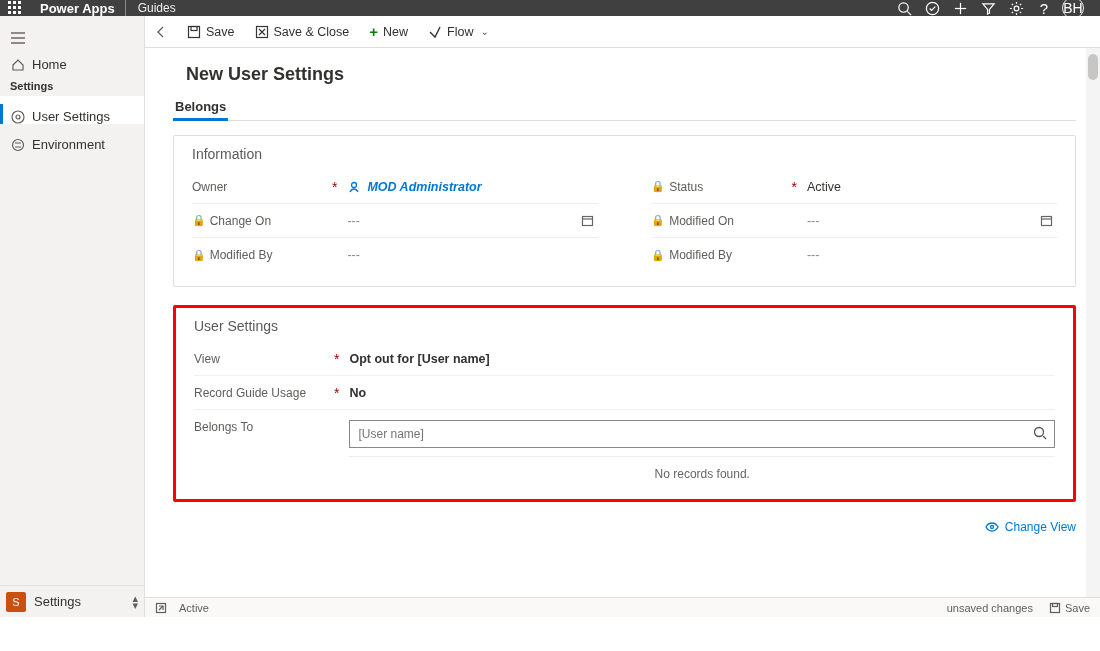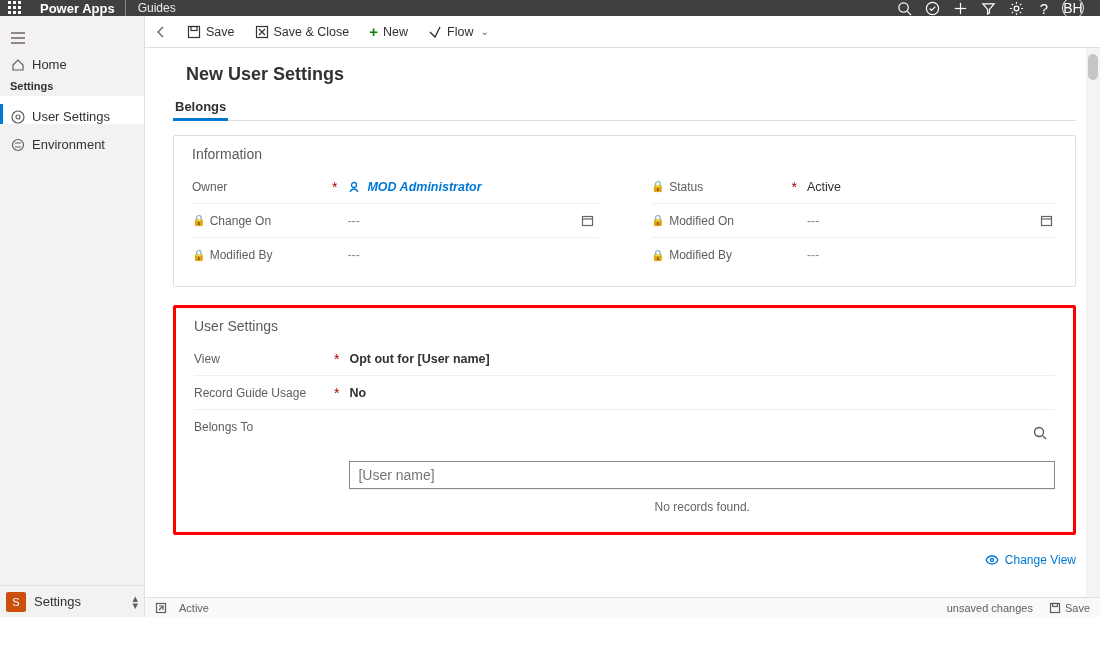--- a/index.html
+++ b/index.html
@@ -55,23 +55,23 @@
   .flabel .lock { font-size:11px; color:#888; }
   .req { color:#a80000; font-size:14px; padding: 0 10px; }
   .fvalue { flex:1; display:flex; align-items:center; gap:6px; }
   .blue { color:#0078d4; font-weight:600;font-style:italic; }
   .bold { font-weight:600; }
   .dash { color:#888; }
   .calicon { color:#666; margin-left:auto; padding-right:4px; }
   .section.highlight { border: 3px solid red; }
 
   .lookup { position:relative; margin-top:4px; }
-  .lookup input { width: 100%; height: 28px; border: 1px solid #8a8886; padding: 0 30px 0 8px; font-size: 14px; outline:none;margin-top:41px; }
+  .lookup input { width: 100%; height: 28px; border: 1px solid #8a8886; padding: 0 30px 0 8px; font-size: 12px; outline:none; }
   .lookup .mag { position:absolute; right:8px; top:6px; color:#555; }
-  .noresults { text-align:center; color:#666; font-size:12px; padding: 10px 0 4px; border-top:1px solid #eee; }
+  .noresults { text-align:center; color:#666; font-size:12px; padding: 10px 0 4px; border-top:1px solid #eee; margin-top:8px; }
 
   .changeview { text-align:right; font-size:12px; margin-top:8px; }
   .changeview a { color:#0078d4; text-decoration:none; display:inline-flex; align-items:center; gap:6px; cursor:pointer; }
 
   .statusbar { height: 20px; border-top:1px solid #e1dfdd; background:#faf9f8; display:flex; align-items:center; font-size:11px; color:#605e5c; padding: 0 10px; }
   .statusbar .open-icon { margin-right: 12px; cursor:pointer; }
   .statusbar .spacer { flex:1; }
   .statusbar .savebtn { display:flex; align-items:center; gap:4px; margin-left:16px; cursor:pointer; }
 
   .vscroll { position:absolute; right:0; top:32px; bottom:20px; width:14px; background:#f4f4f4; }

